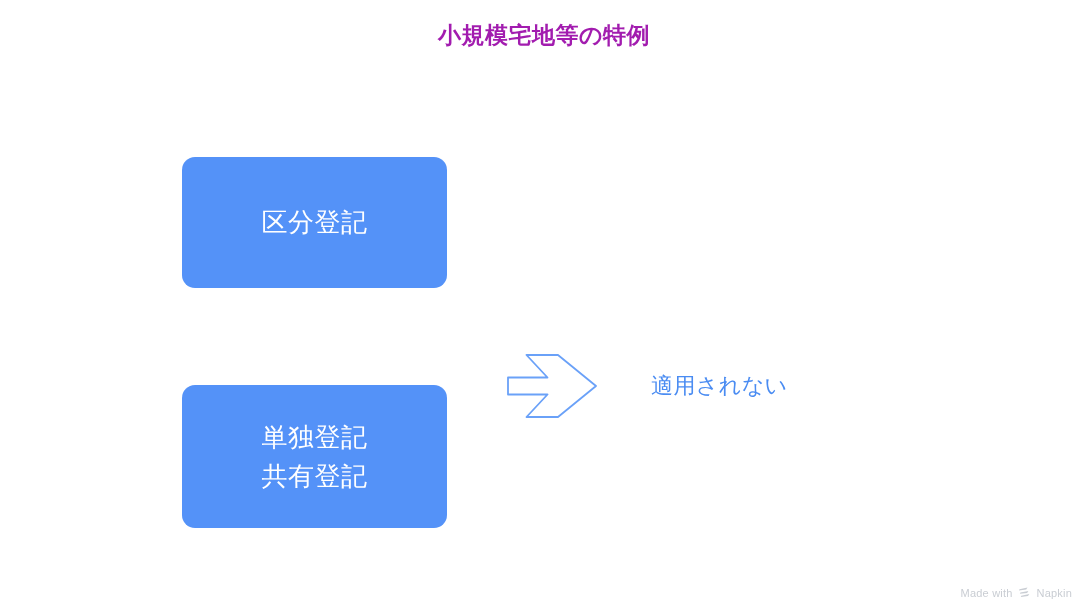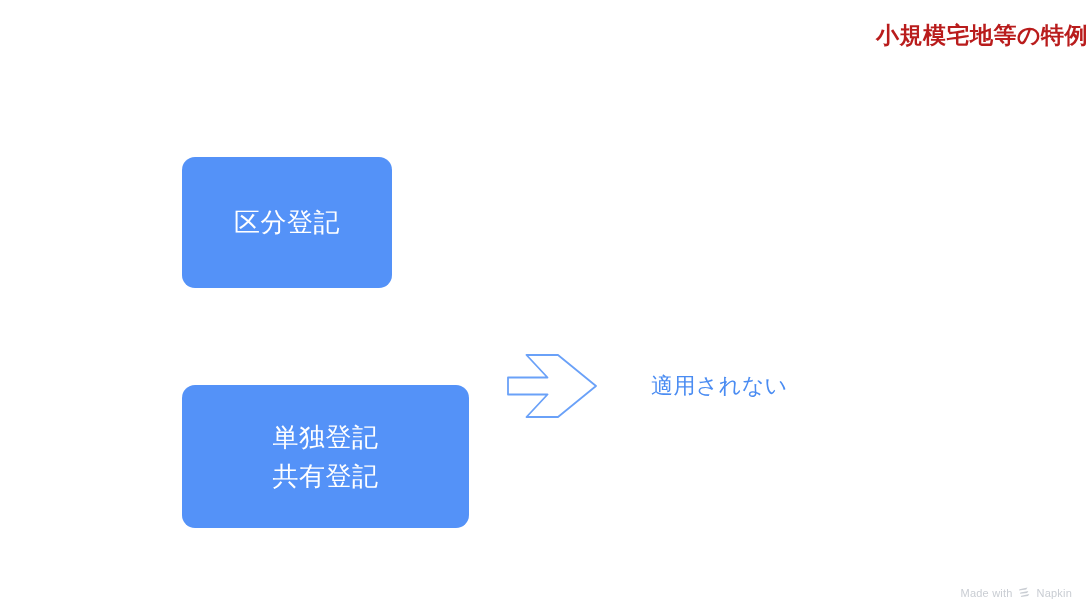--- a/index.html
+++ b/index.html
@@ -20,24 +20,24 @@
     position: absolute;
     inset: 0;
   }
 
   
   .title {
     position: absolute;
     top: 22px;
     left: 0;
     width: 1088px;
-    text-align: right;
+    text-align: center;
     font-size: 23px;
     font-weight: bold;
-    color: #b91c1c;
+    color: #a21caf;
     letter-spacing: 0.5px;
     line-height: 1.2;
   }
 
   
   .row {
     position: absolute;
     left: 0;
     width: 1088px;
   }
@@ -50,26 +50,26 @@
     left: 182px;
     background: #5492f8;
     border-radius: 13px;
     display: flex;
     align-items: center;
     justify-content: center;
     box-sizing: border-box;
   }
   .box-1 {
     top: 0;
-    width: 210px;
+    width: 265px;
     height: 131px;
   }
   .box-2 {
     top: 0;
-    width: 287px;
+    width: 265px;
     height: 143px;
   }
   .box-label {
     color: #ffffff;
     font-size: 26px;
     line-height: 1.48;
     text-align: center;
     font-weight: normal;
     letter-spacing: 0.5px;
     white-space: pre-line;

